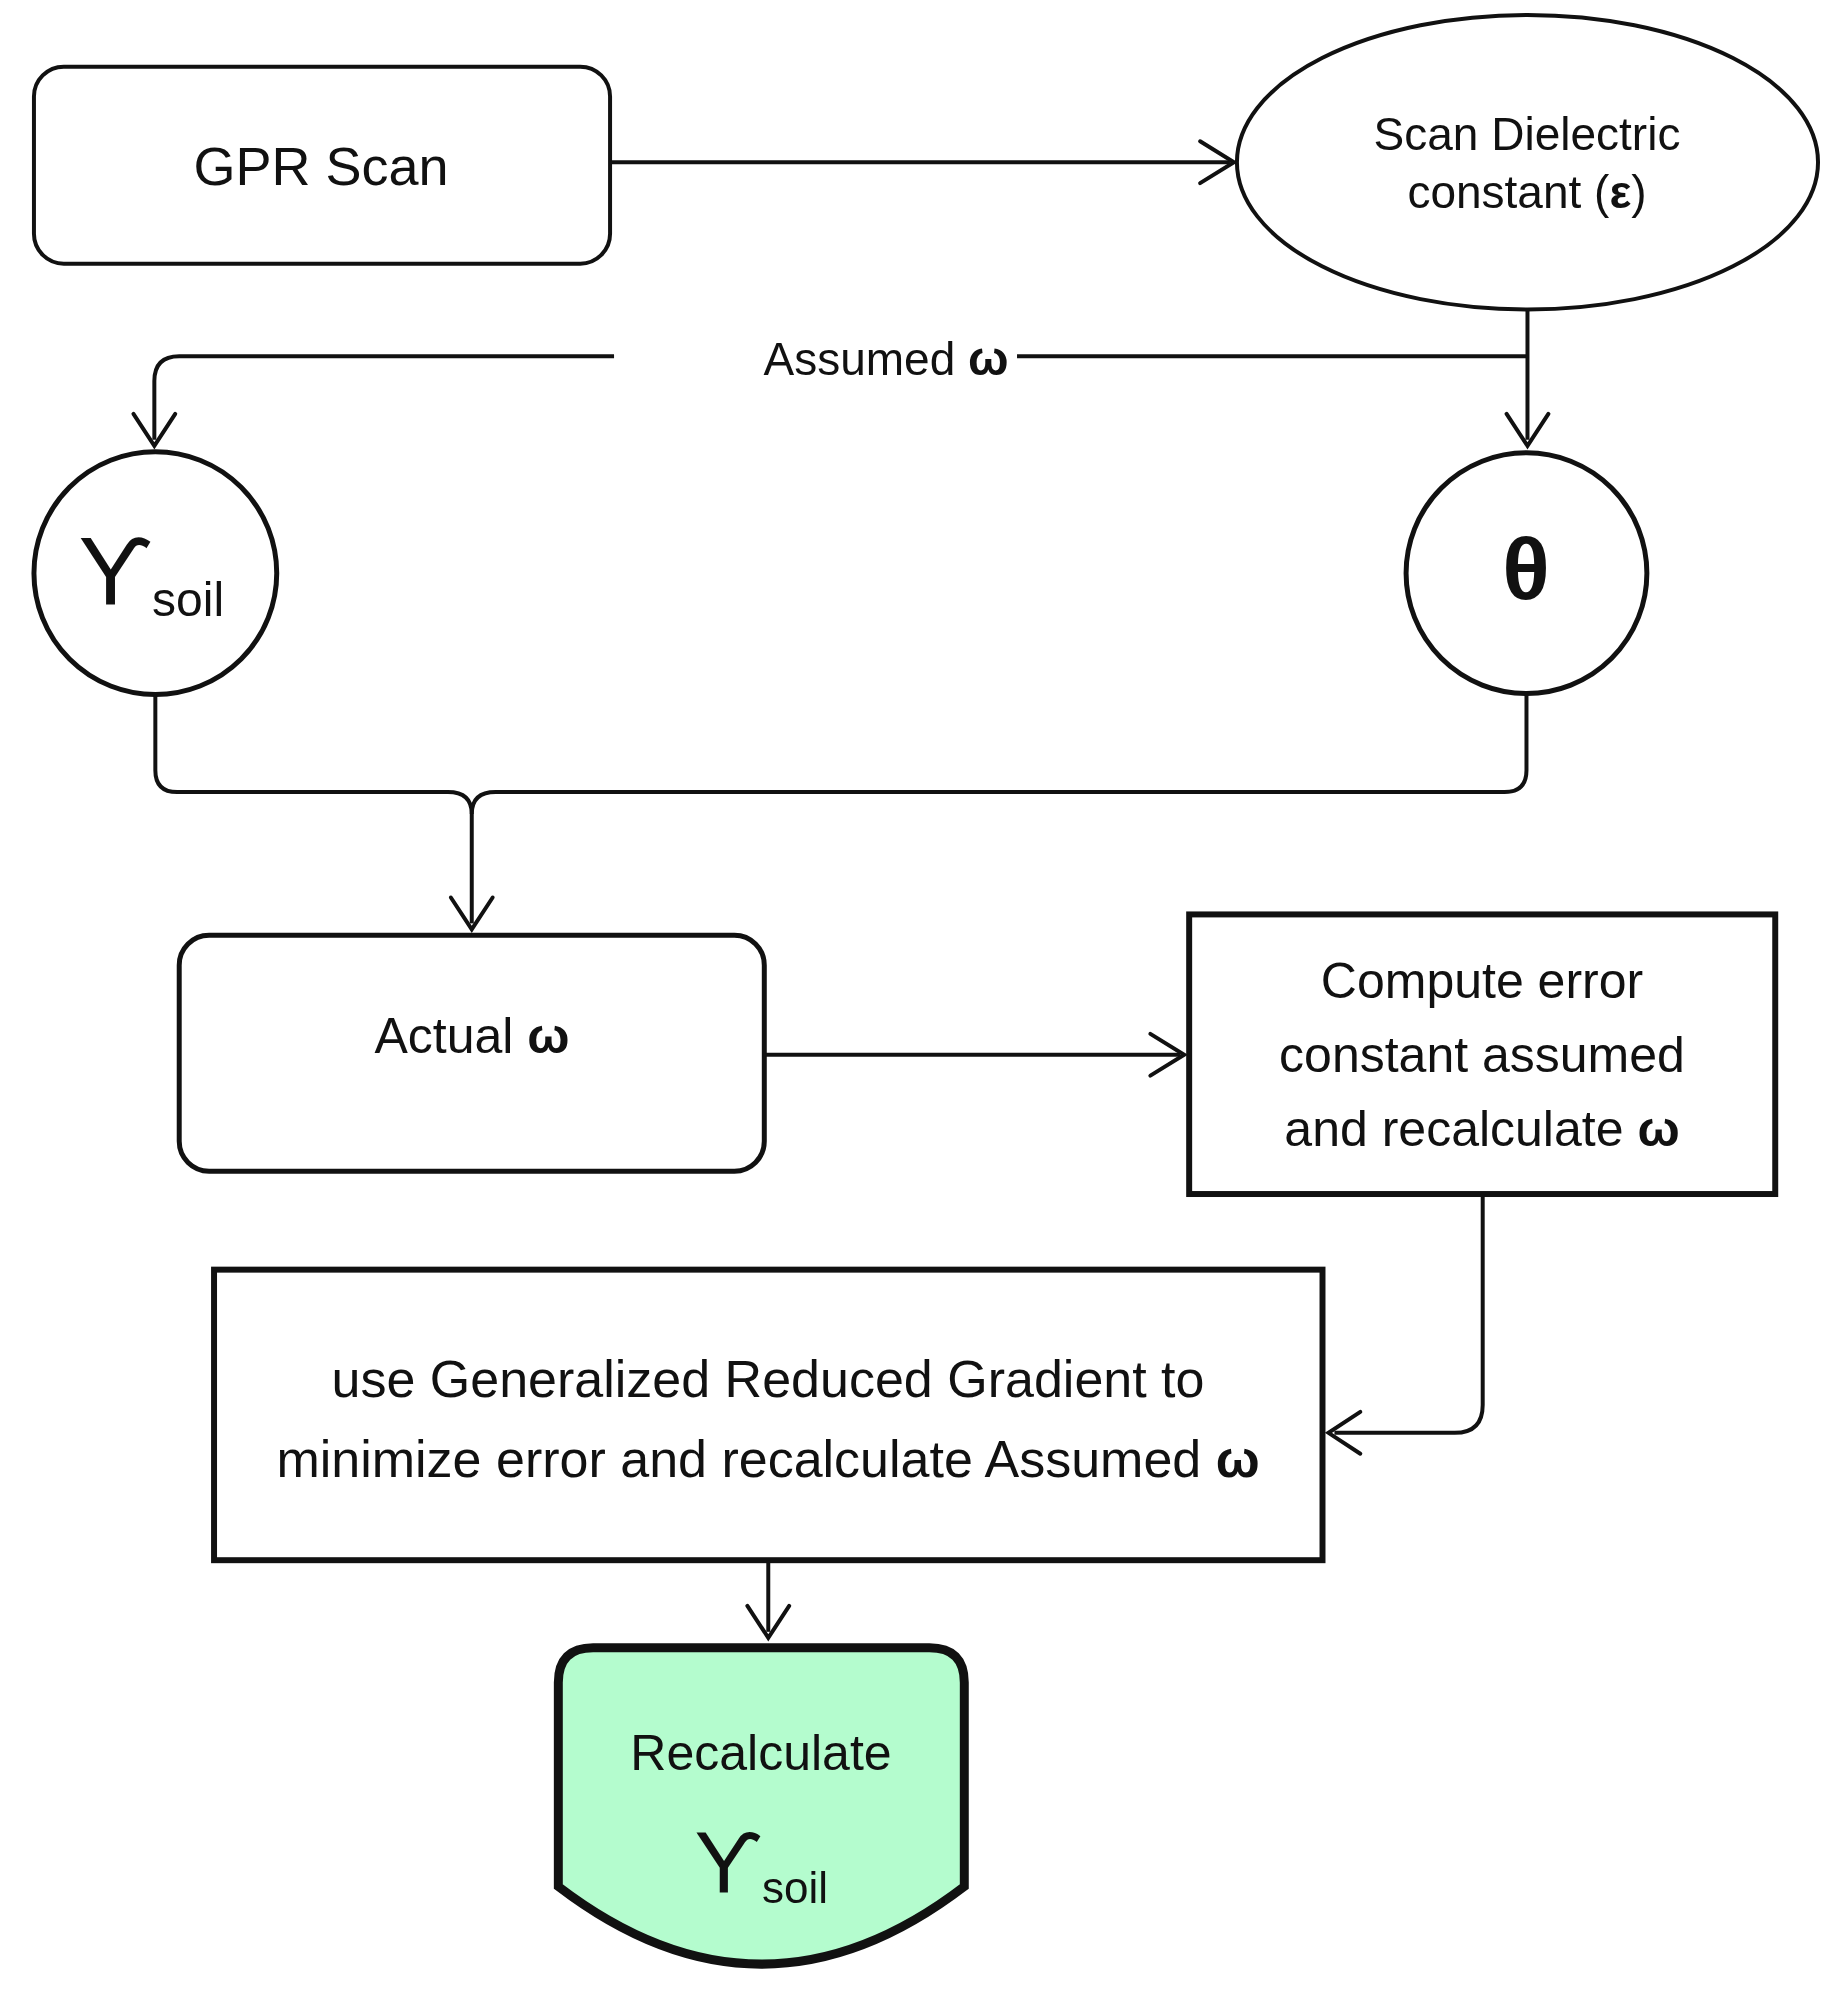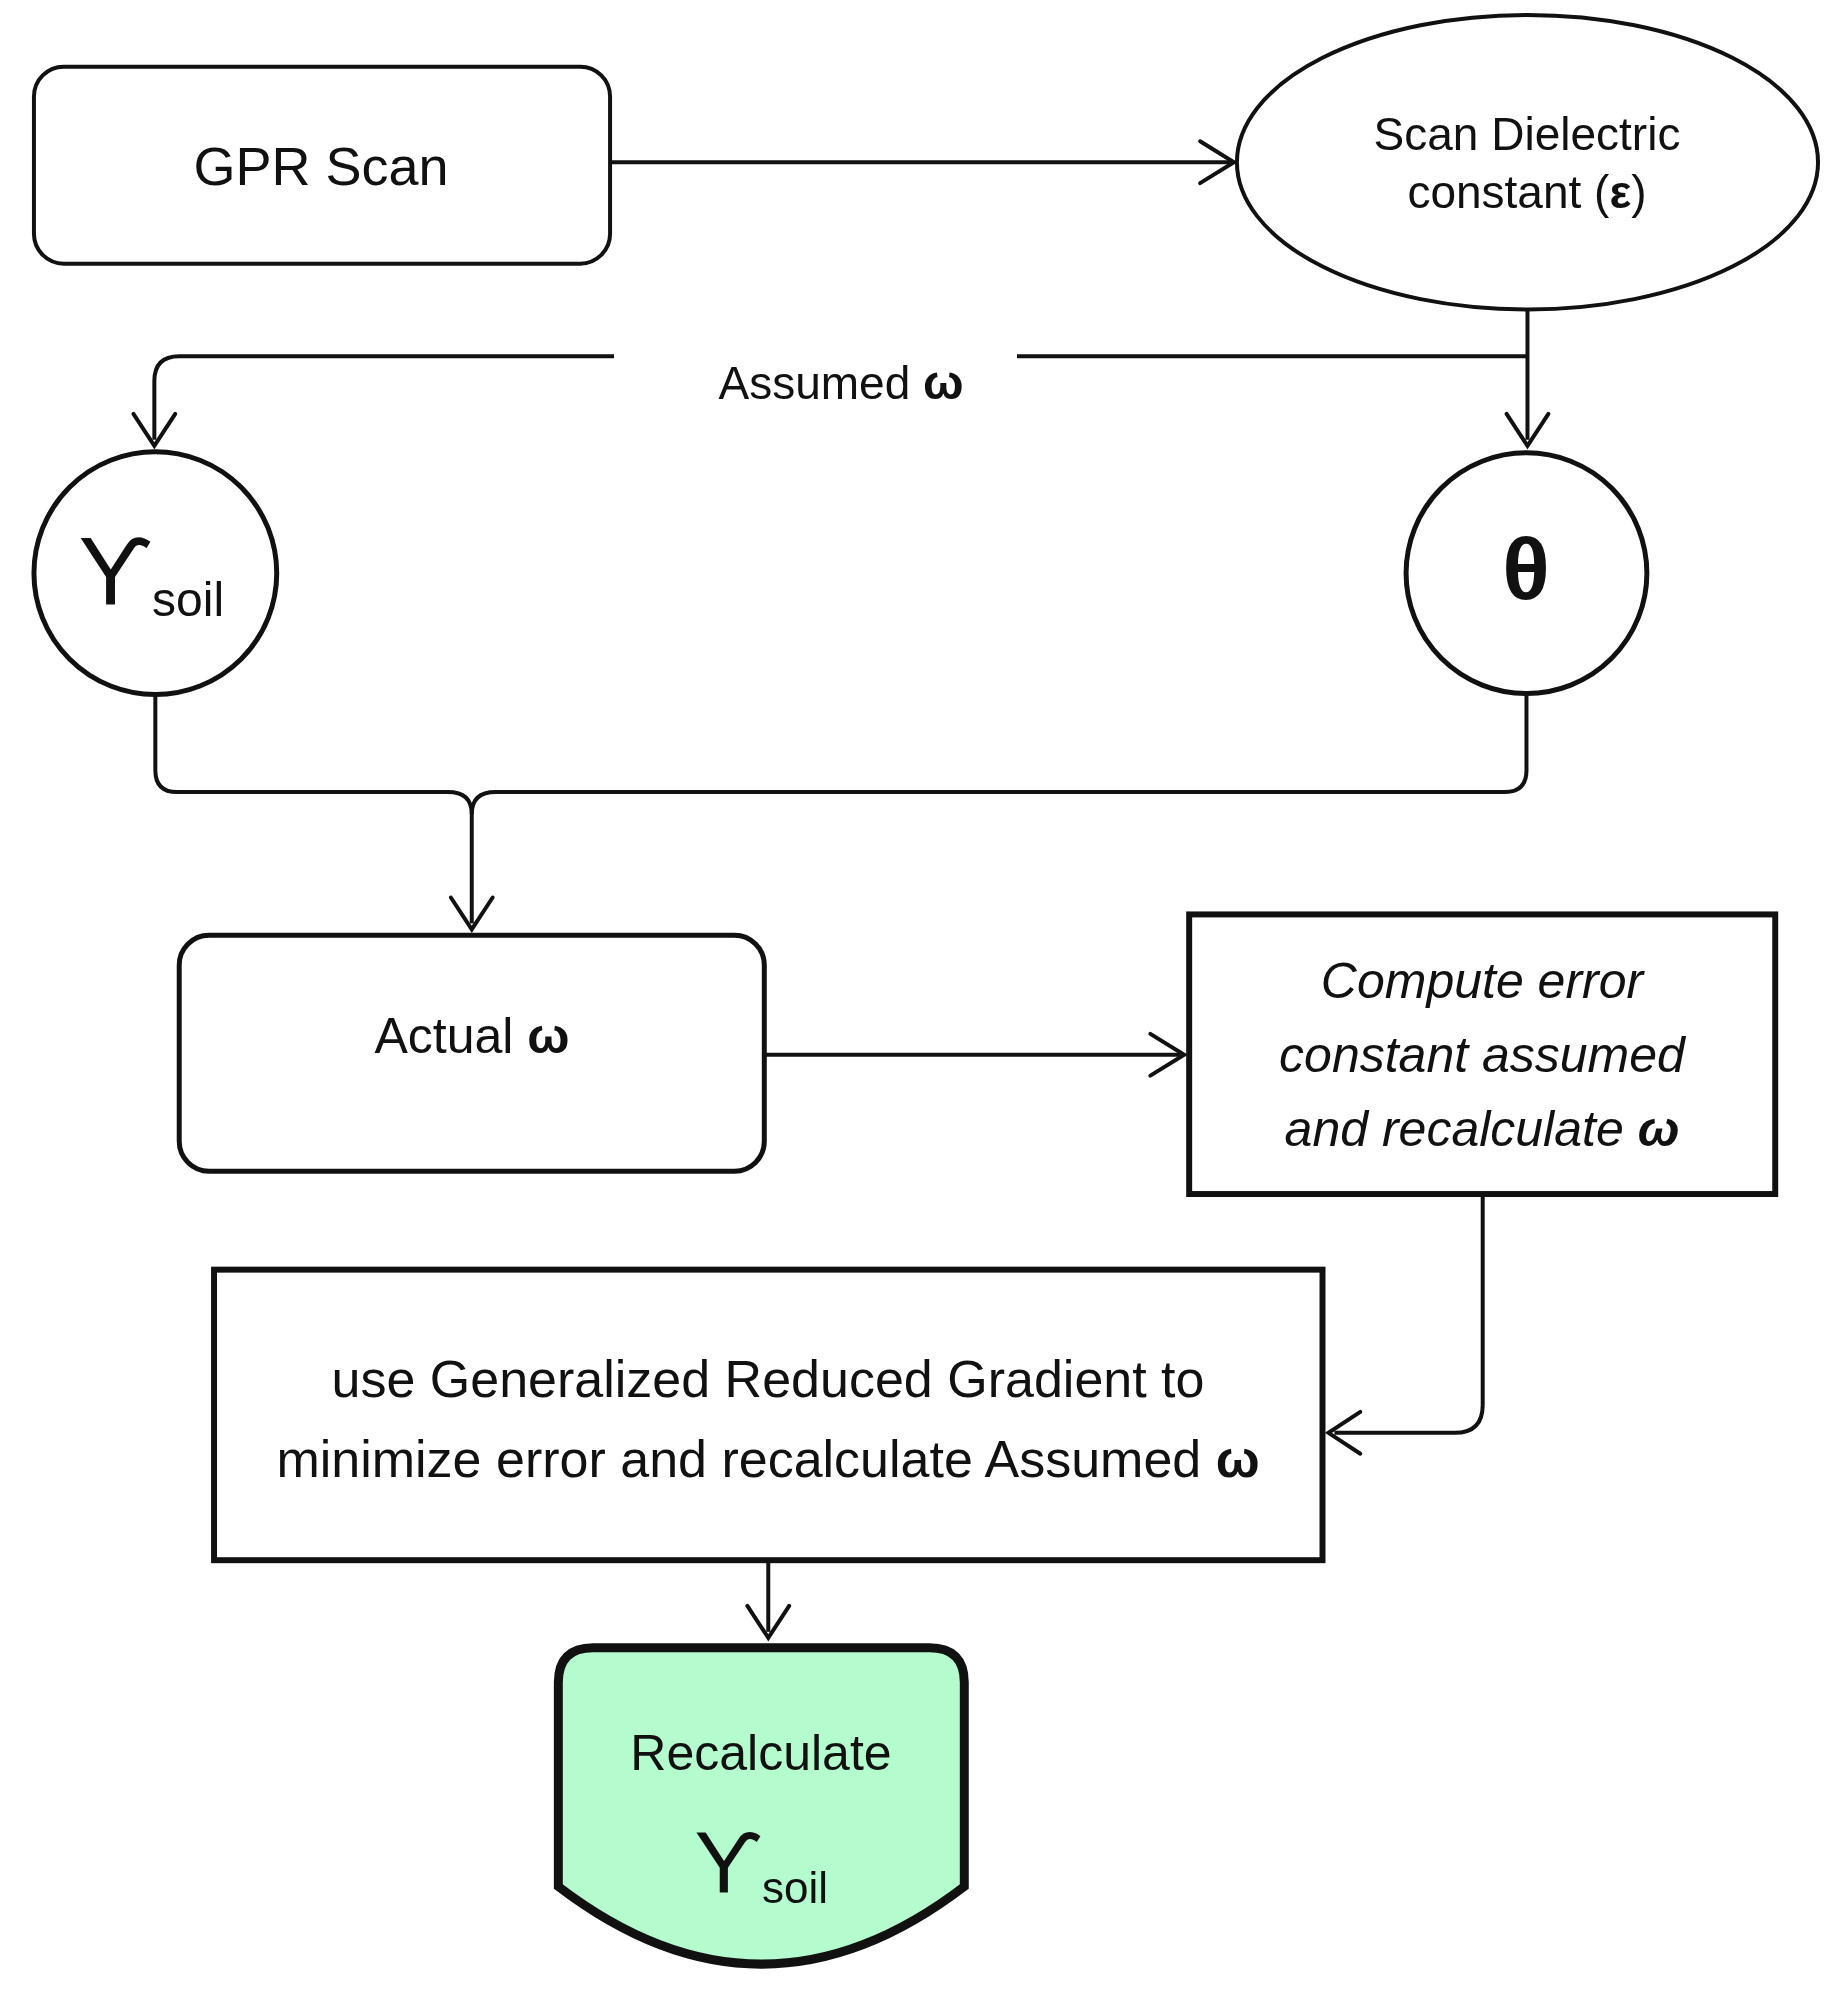--- a/index.html
+++ b/index.html
@@ -23,21 +23,21 @@
   .fs46{font-size:46px;}
   .fs50{font-size:50px;}
   .fs52{font-size:52px;}
   .fs54{font-size:54px;}
   .sym{font-weight:bold;}
   .big-gamma{font-size:96px;font-weight:500;}
   .subscript{font-size:48px;vertical-align:-12px;}
   .big-gamma-sm{font-size:88px;font-weight:500;}
   .subscript-sm{font-size:44px;vertical-align:-10px;}
   .ml58{line-height:58px;}
-  .ml74{line-height:74px;font-style:italic;}
+  .ml74{line-height:74px;}
   .ml80{line-height:80px;}
 </style>
 </head>
 <body>
 
 <div class="canvas">
 
   <svg width="1846" height="1999" viewBox="0 0 1855 2009">
 
     <rect x="34" y="67" width="579" height="198" rx="30" ry="30" fill="#ffffff" stroke="#111" stroke-width="4"></rect>
@@ -84,21 +84,21 @@
     <path d="M 596 1656 H 934 Q 969 1656 969 1691 V 1896 Q 765 2052 561 1896 V 1691 Q 561 1656 596 1656 Z" stroke="#111" stroke-width="9" fill="#b4fcce"></path>
   </svg>
 
   <div class="lbl fs54" style="left:321px;top:166px;">GPR Scan</div>
 
   <div class="lbl fs46 ml58" style="left:1527px;top:163px;">
     <div>Scan Dielectric</div>
     <div><span>constant (</span><span class="sym">ε</span><span>)</span></div>
   </div>
 
-  <div class="lbl fs46" style="left:841px;top:358px;margin-top:24px;"><span>Assumed </span><span class="sym" style="font-size:48px;">ω</span></div>
+  <div class="lbl fs46" style="left:886px;top:358px;"><span>Assumed </span><span class="sym" style="font-size:48px;">ω</span></div>
 
   <div class="lbl" style="left:151px;top:571px;"><span class="big-gamma">ϒ</span><span class="subscript">soil</span></div>
 
   <div class="lbl sym" style="left:1526px;top:569px;font-size:88px;">θ</div>
 
   <div class="lbl fs50" style="left:472px;top:1036px;"><span>Actual </span><span class="sym">ω</span></div>
 
   <div class="lbl fs50 ml74" style="left:1482px;top:1055px;">
     <div>Compute error</div>
     <div>constant assumed</div>

